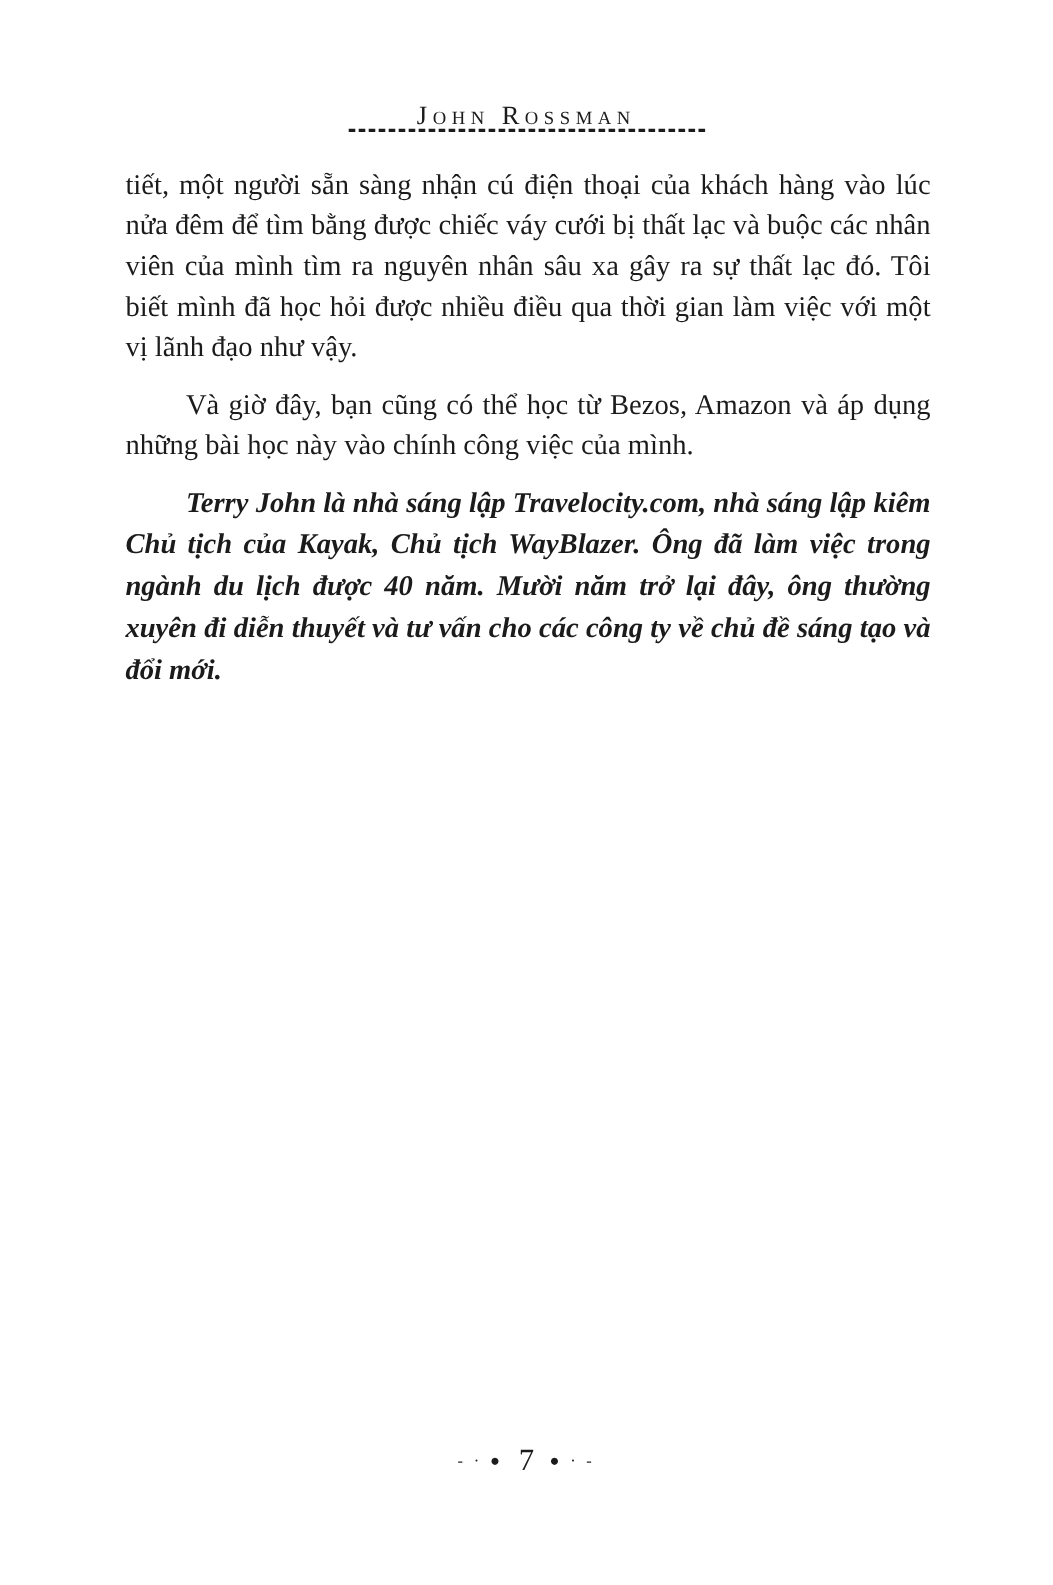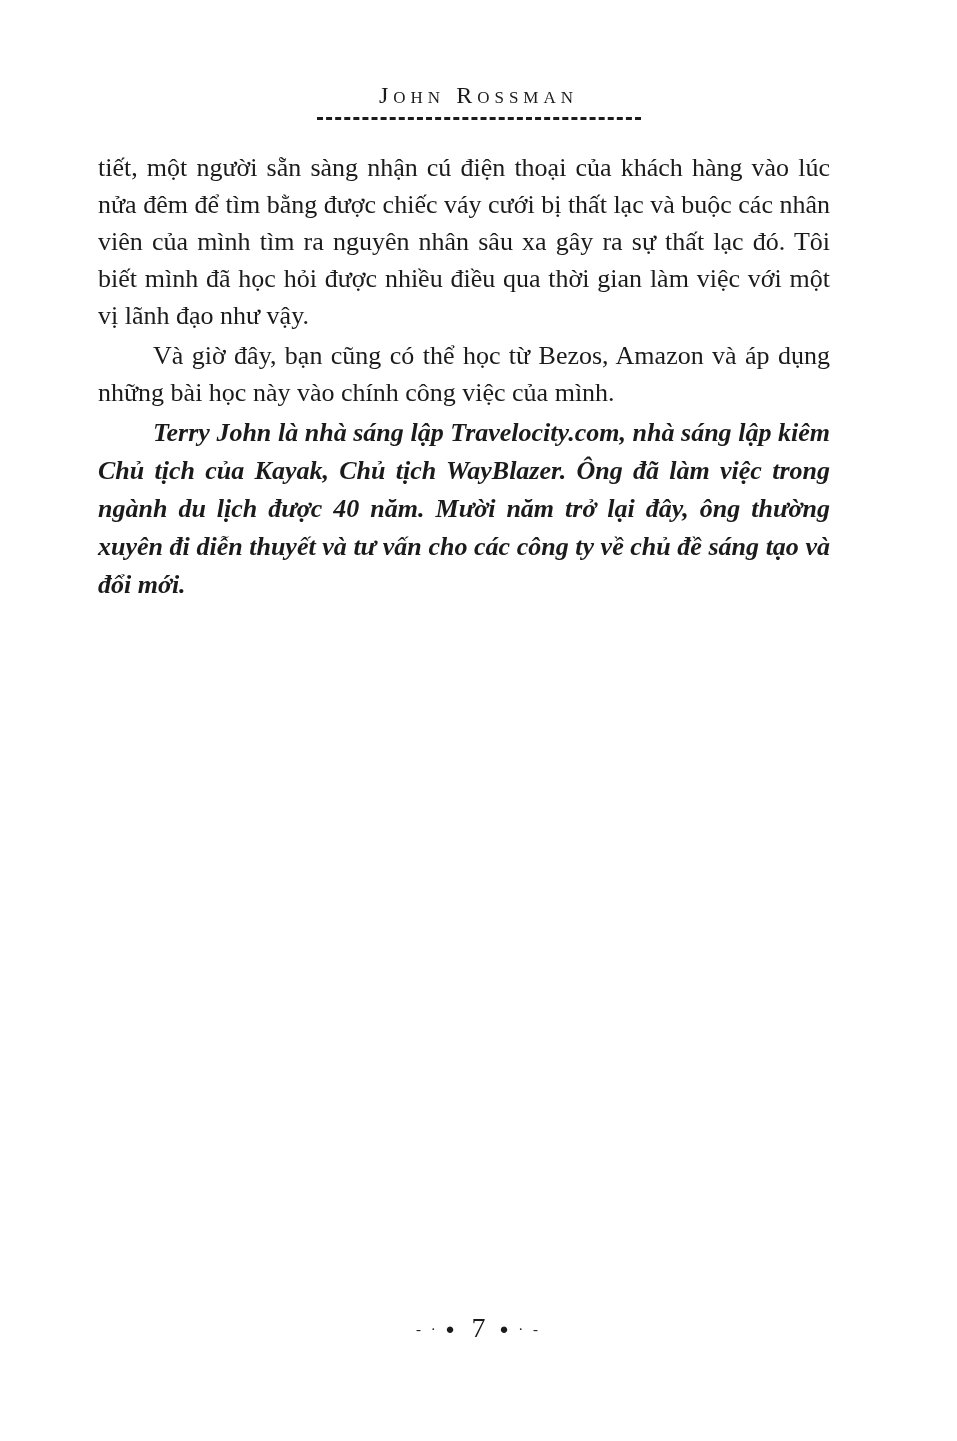--- a/index.html
+++ b/index.html
@@ -14,21 +14,21 @@
     color: #1b1b1b;
     position: relative;
     overflow: hidden;
   }
   .page {
     position: absolute;
     inset: 0;
   }
   .running-header {
     position: absolute;
-    top: 82px;
+    top: 93px;
     left: 0;
     width: 100%;
     text-align: center;
   }
   .running-header .title {
     font-variant: small-caps;
     font-size: 24px;
     letter-spacing: 5px;
     color: #1b1b1b;
   }
@@ -37,32 +37,32 @@
     top: 117px;
     left: 50%;
     transform: translateX(-50%);
     width: 324px;
     height: 0;
     border-top: 3px dashed #1b1b1b;
   }
   .content {
     position: absolute;
     top: 149px;
-    left: 98px;
+    left: 114px;
     width: 732px;
   }
   .content p {
     margin: 0;
     font-size: 26px;
     line-height: 37px;
     text-align: justify;
     text-justify: inter-word;
   }
   .content p + p {
-    margin-top: 3px;
+    margin-top: 15px;
   }
   .content p.indent {
     text-indent: 55px;
   }
   .content p.italic {
     font-style: italic;
     line-height: 38px;
     font-weight: bold;
   }
   .page-footer {

